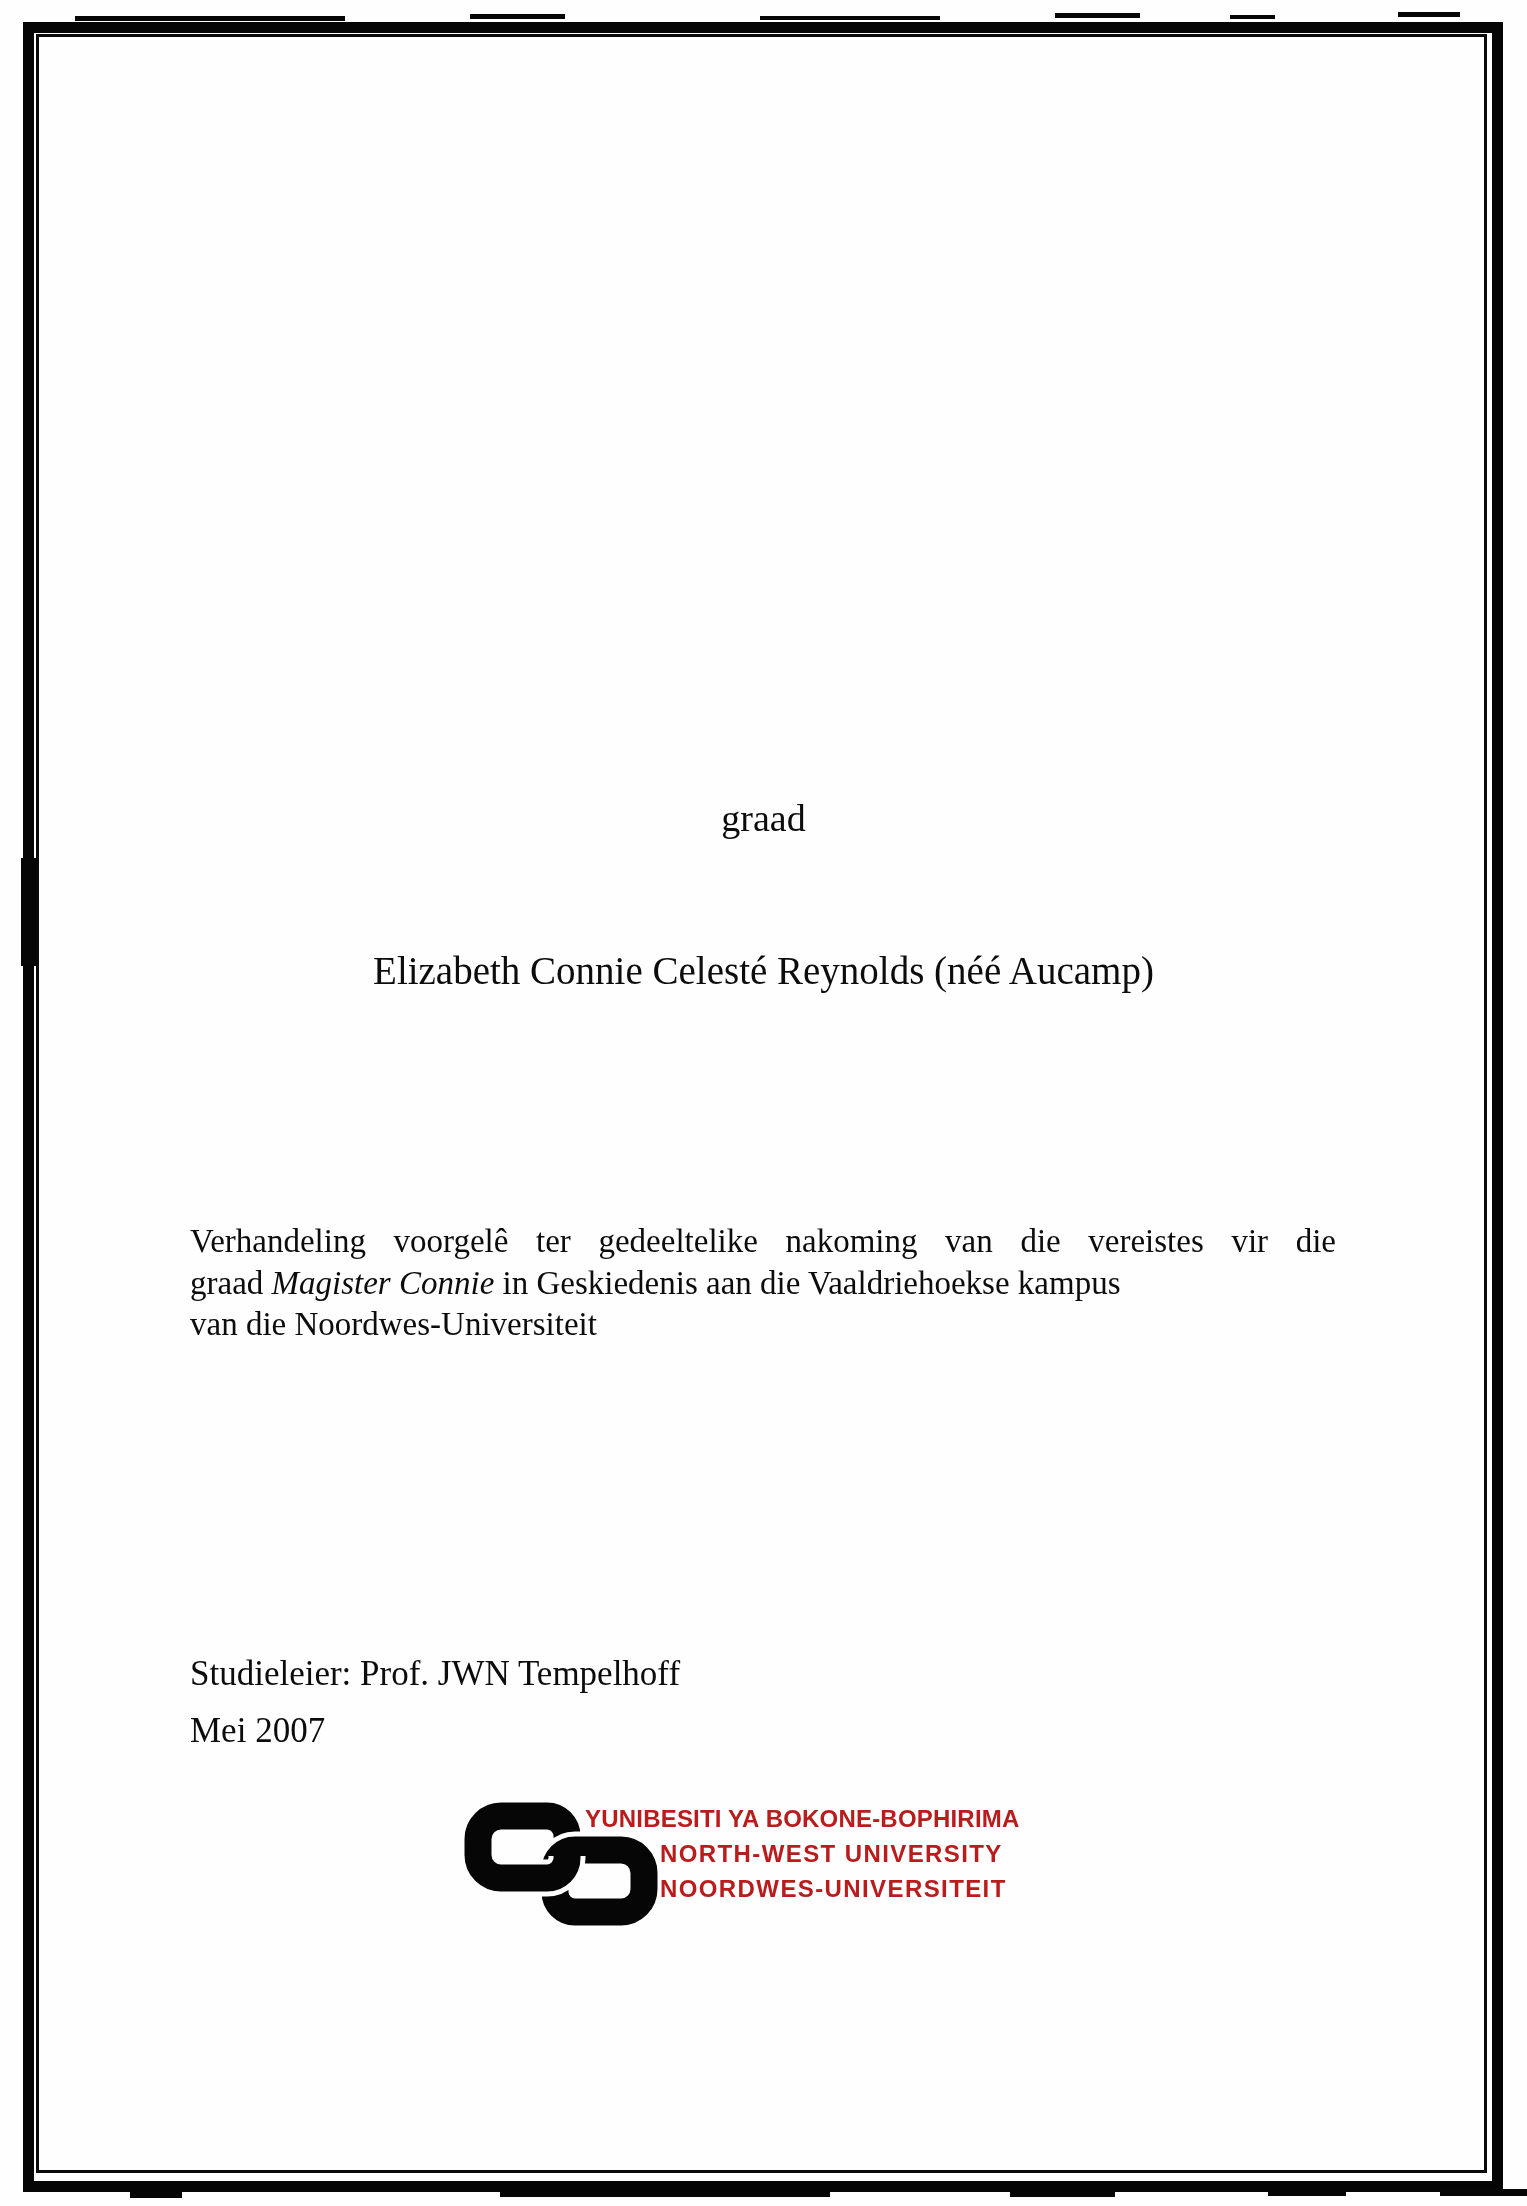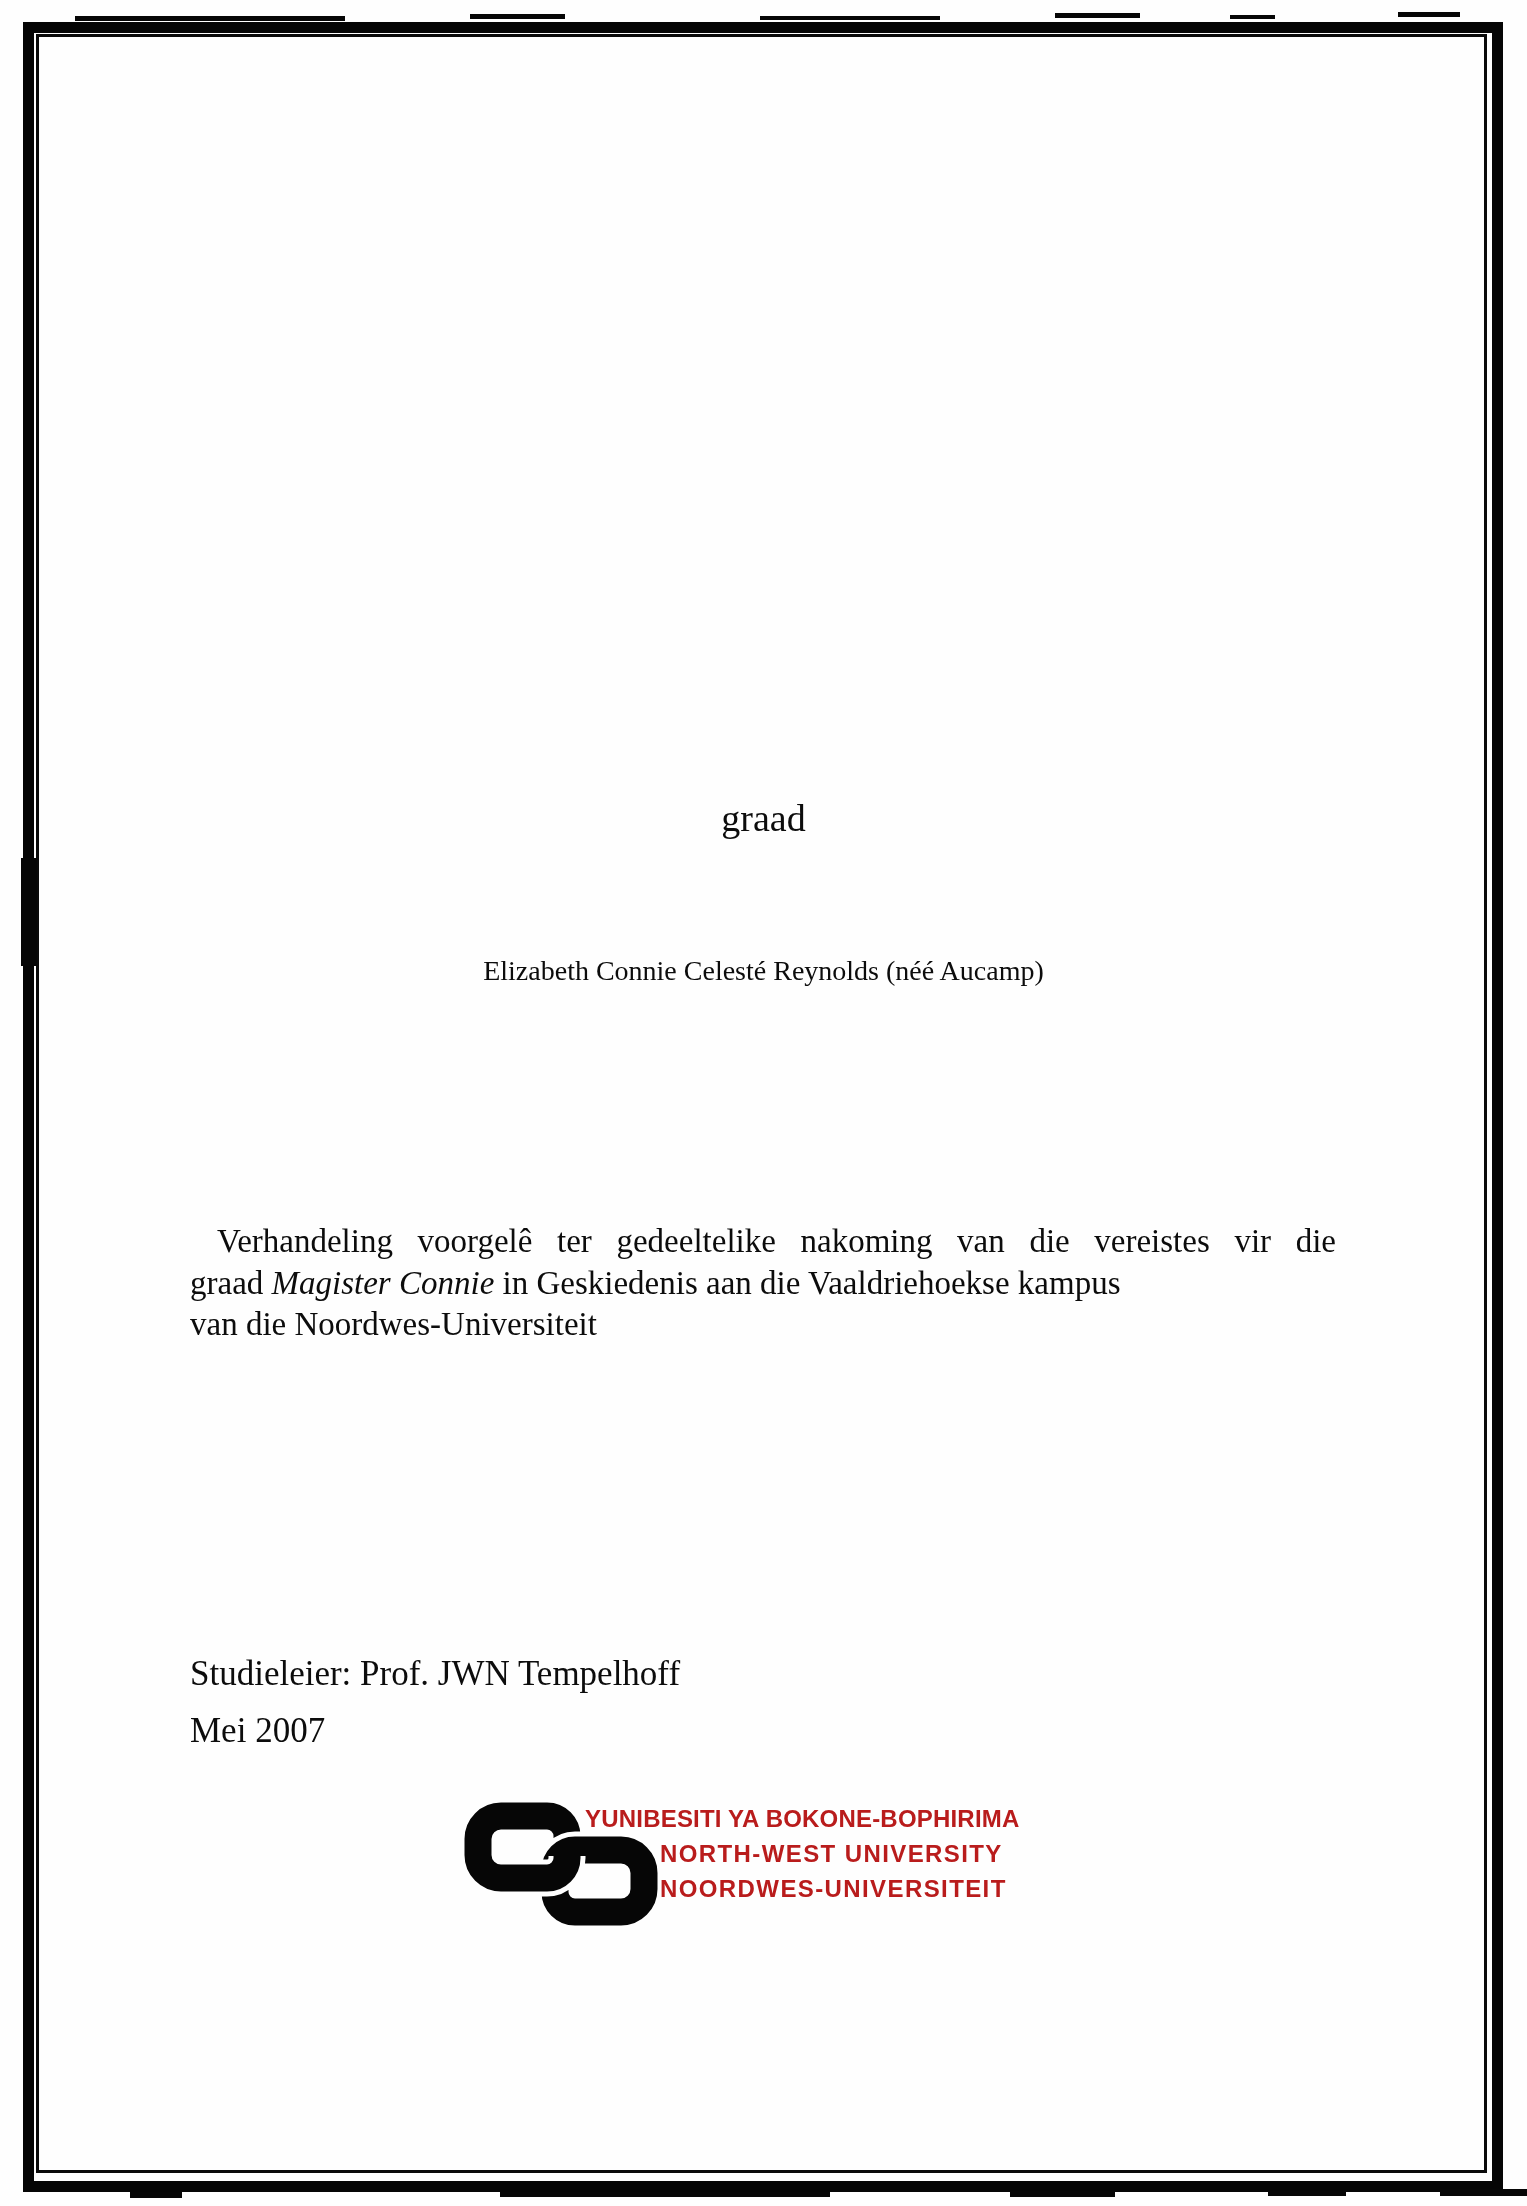--- a/index.html
+++ b/index.html
@@ -47,35 +47,34 @@
     width: 100%;
     text-align: center;
     font-size: 38px;
     line-height: 46px;
   }
   .author {
     position: absolute;
     left: 0; top: 946px;
     width: 100%;
     text-align: center;
-    font-size: 28px;
+    font-size: 39px;
     line-height: 50px;
   }
   .statement {
     position: absolute;
     left: 190px; top: 1221px;
     width: 1146px;
     font-size: 33px;
     line-height: 41.5px;
   }
   .statement .just {
     text-align: justify;
     text-align-last: justify;
     white-space: normal;
-    margin-left: 27px;
   }
   .italic { font-style: italic; }
   .supervisor-block {
     position: absolute;
     left: 190px; top: 1645px;
     font-size: 35px;
     line-height: 57px;
   }
   .logo-mark {
     position: absolute;

